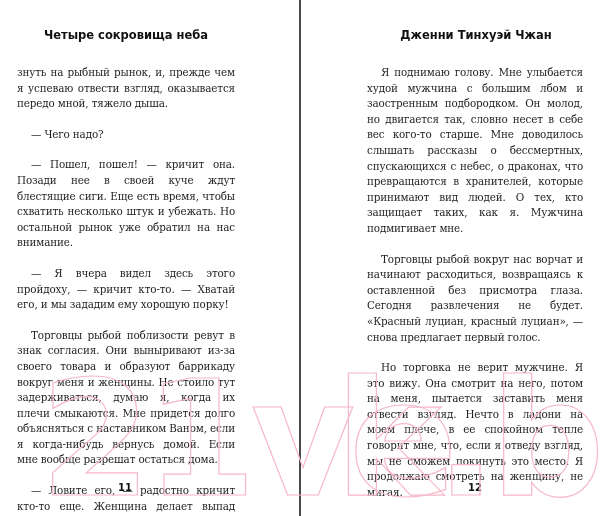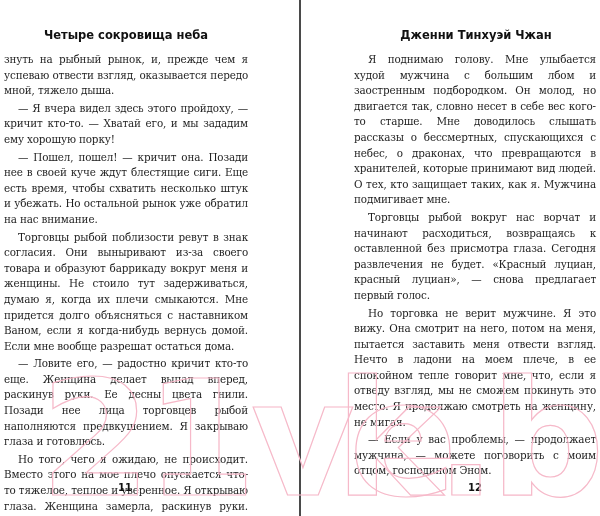--- a/index.html
+++ b/index.html
@@ -26,21 +26,21 @@
   .page-left .running-head { left: 0; width: 252px; }
   .page-right .running-head { left: 51px; width: 248px; text-align: center; }
   .body-text {
     position: absolute; top: 50px;
     font-size: 10.4px; line-height: 15.6px;
     text-align: justify; hyphens: manual;
     letter-spacing: -0.15px;
   }
   .page-left .body-text { left: 2px; width: 248px; }
   .page-right .body-text { left: 51px; width: 246px; }
-  .body-text p { margin: 2px; text-indent: 14px; }
+  .body-text p { margin: 15px; text-indent: 14px; }
   .body-text p.cont { text-indent: 0; }
   .folio {
     position: absolute; top: 482px;
     font-family: "DejaVu Sans", "Liberation Sans", sans-serif;
     font-weight: bold; font-size: 10px; color: #111;
     text-align: center;
   }
   .page-left .folio { left: 0; width: 250px; }
   .page-right .folio { left: 51px; width: 246px; }
   .watermark {
@@ -55,22 +55,23 @@
 </style>
 </head>
 <body>
 
 <div class="spread">
 
   <div class="page page-left">
     <div class="running-head">Четыре сокровища неба</div>
     <div class="body-text">
       <p class="cont">знуть на рыбный рынок, и, прежде чем я успеваю отвести взгляд, оказывается передо мной, тяжело дыша.</p>
+      <p>— Чего надо?</p>
+      <p>— Пошел, пошел! — кричит она. Позади нее в своей куче ждут блестящие сиги. Еще есть время, чтобы схватить несколько штук и убежать. Но остальной рынок уже обратил на нас внимание.</p>
       <p>— Я вчера видел здесь этого пройдоху, — кричит кто-то. — Хватай его, и мы зададим ему хорошую порку!</p>
-      <p>— Пошел, пошел! — кричит она. Позади нее в своей куче ждут блестящие сиги. Еще есть время, чтобы схватить несколько штук и убежать. Но остальной рынок уже обратил на нас внимание.</p>
       <p>Торговцы рыбой поблизости ревут в знак согласия. Они выныривают из-за своего товара и образуют баррикаду вокруг меня и женщины. Не стоило тут задерживаться, думаю я, когда их плечи смыкаются. Мне придется долго объясняться с наставником Ваном, если я когда-нибудь вернусь домой. Если мне вообще разрешат остаться дома.</p>
       <p>— Ловите его, — радостно кричит кто-то еще. Женщина делает выпад вперед, раскинув руки. Ее десны цвета гнили. Позади нее лица торговцев рыбой наполняются предвкушением. Я закрываю глаза и готовлюсь.</p>
       <p>Но того, чего я ожидаю, не происходит. Вместо этого на мое плечо опускается что-то тяжелое, теплое и уверенное. Я открываю глаза. Женщина замерла, раскинув руки. Торговцы рыбой делают дружный вдох.</p>
 
     </div>
     <div class="folio">11</div>
   </div>
 
   <div class="divider"></div>
 

